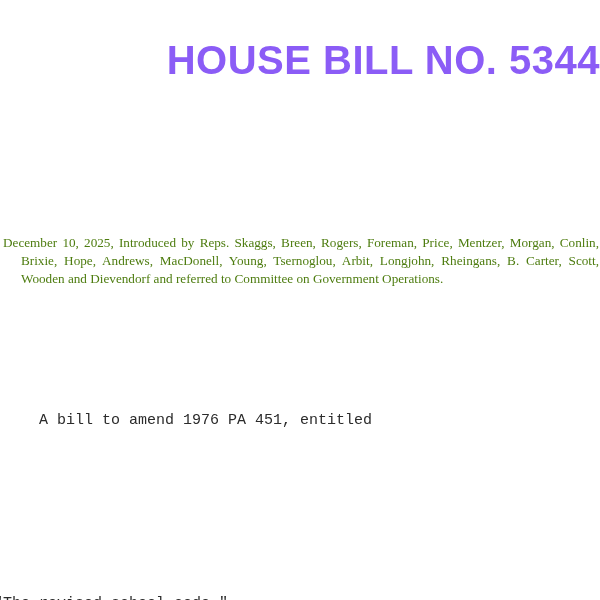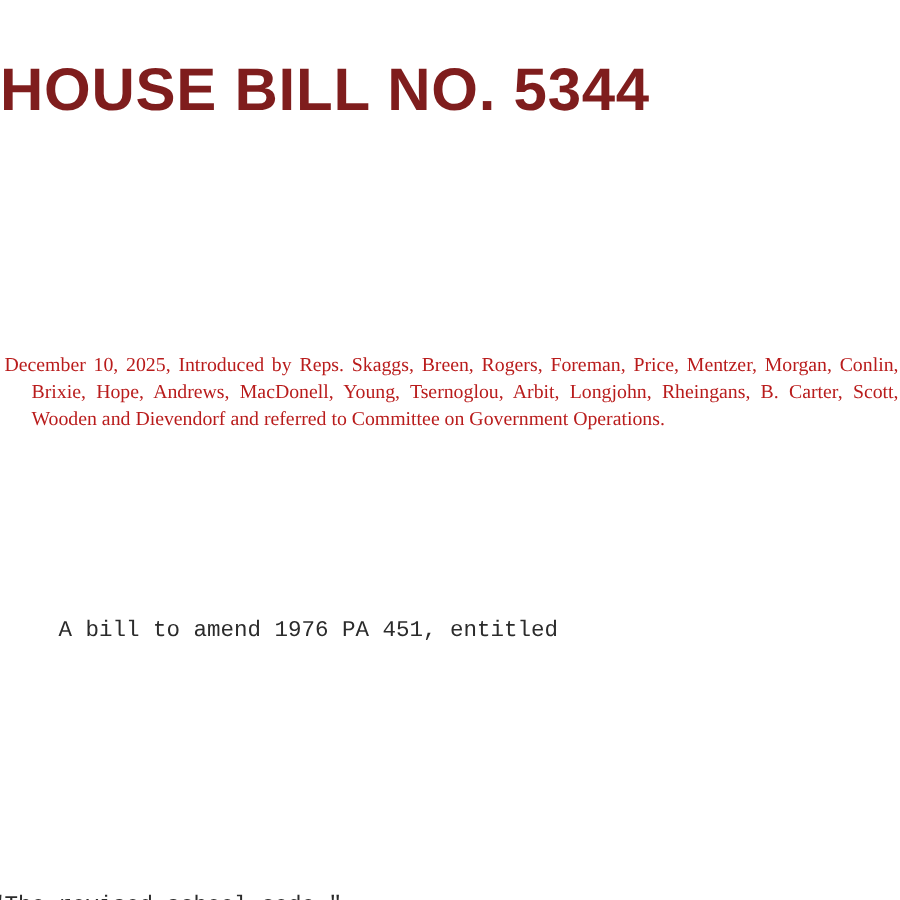--- a/index.html
+++ b/index.html
@@ -25,43 +25,43 @@
     height: 600px;
     background: #ffffff;
   }
 
   
   .bill-title {
     position: absolute;
     left: 0;
     top: 38px;
     width: 600px;
-    text-align: left;
+    text-align: right;
     font-family: "Liberation Sans", sans-serif;
     font-weight: bold;
     font-size: 40px;
     letter-spacing: 0.5px;
-    color: #7f1d1d;
+    color: #8b5cf6;
     white-space: nowrap;
   }
 
   
   .intro-block {
     position: absolute;
     left: 3px;
     top: 234px;
     width: 578px;
     font-family: "Liberation Serif", serif;
     font-size: 13.2px;
     line-height: 18px;
     text-align: justify;
     text-justify: inter-word;
     padding-left: 18px;
     text-indent: -18px;
-    color: #b91c1c;
+    color: #4d7c0f;
   }
 
   
   .bill-body {
     position: absolute;
     left: -6px;
     top: 336px;
     width: 606px;
     font-family: "Liberation Mono", monospace;
     font-size: 15px;

